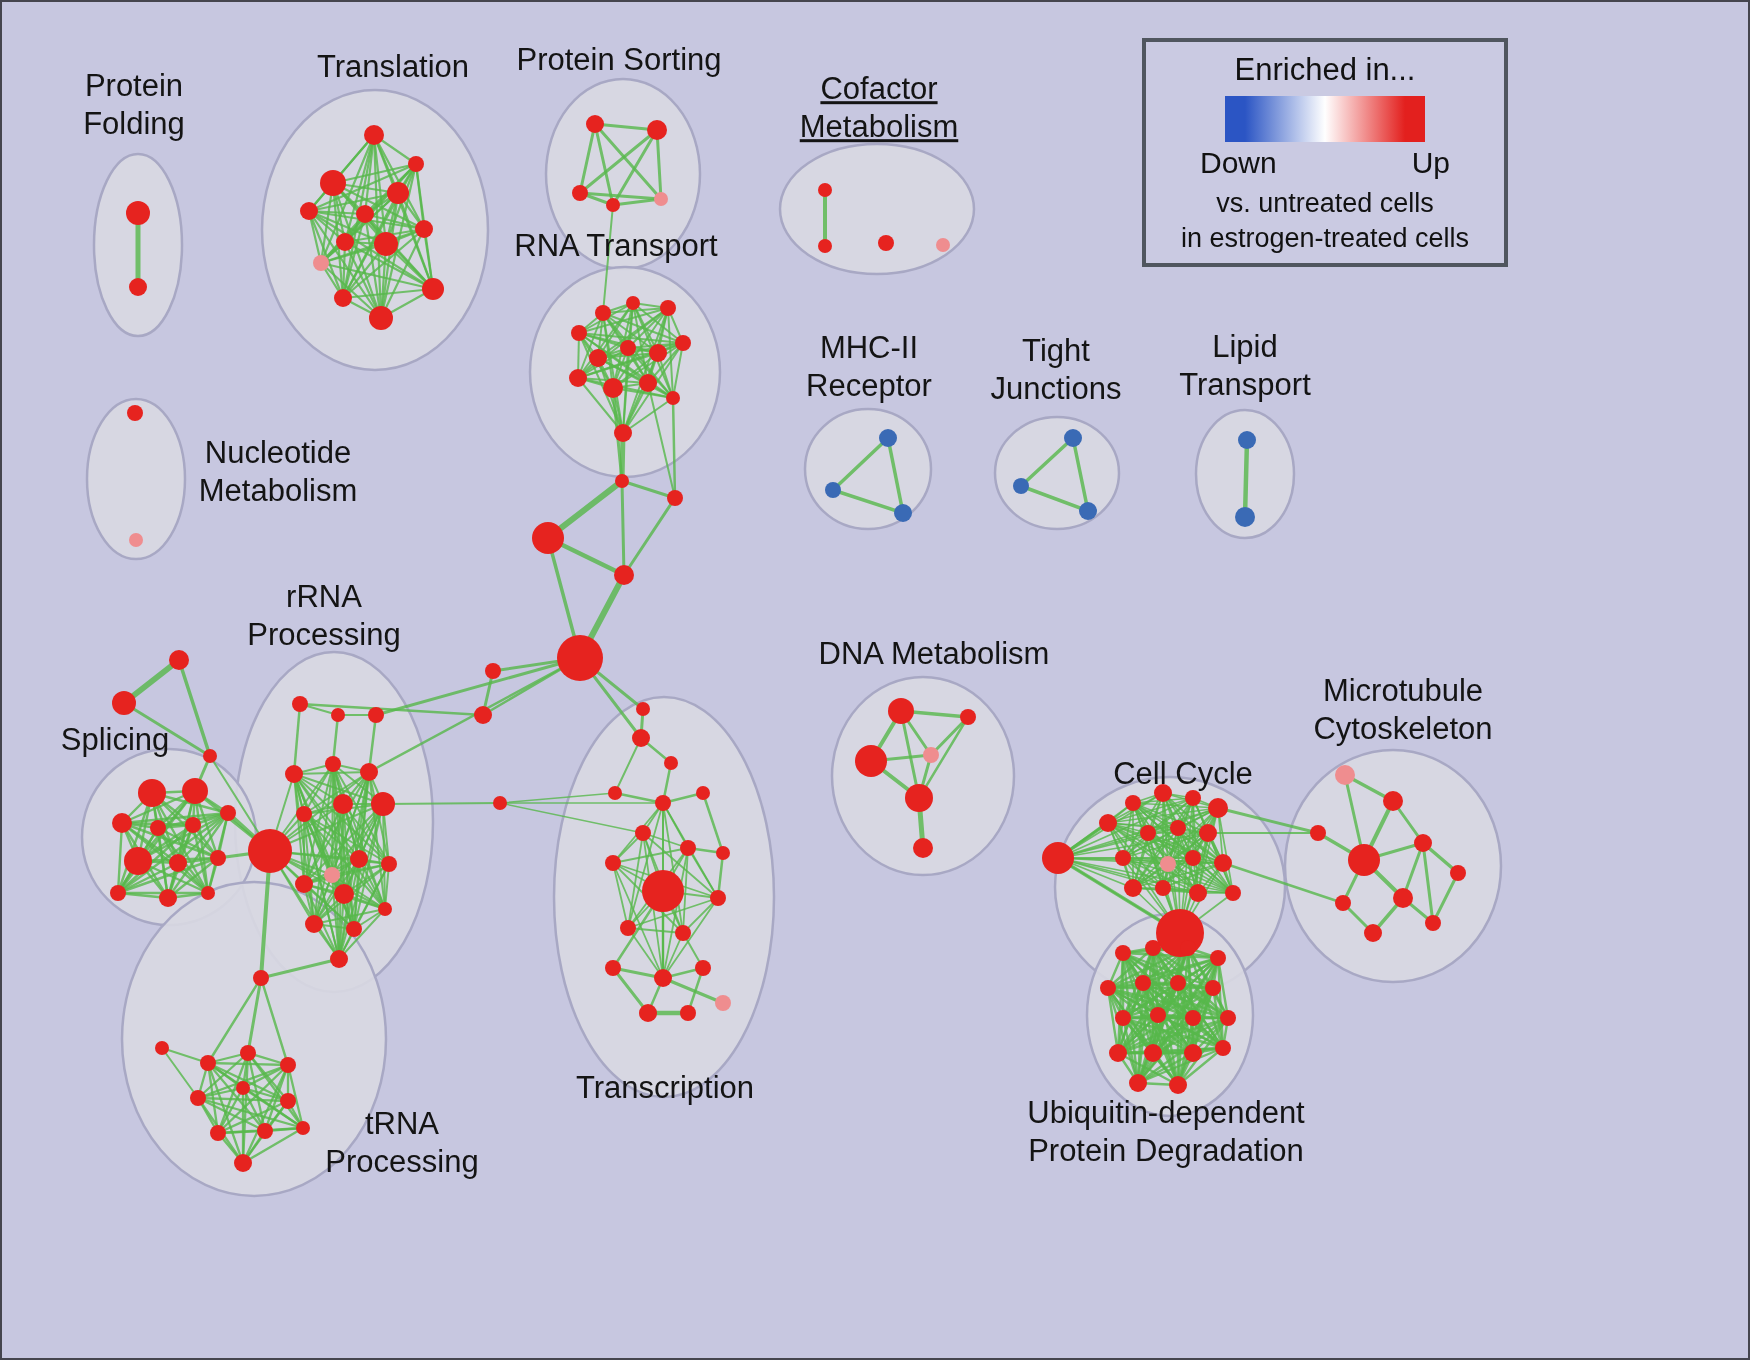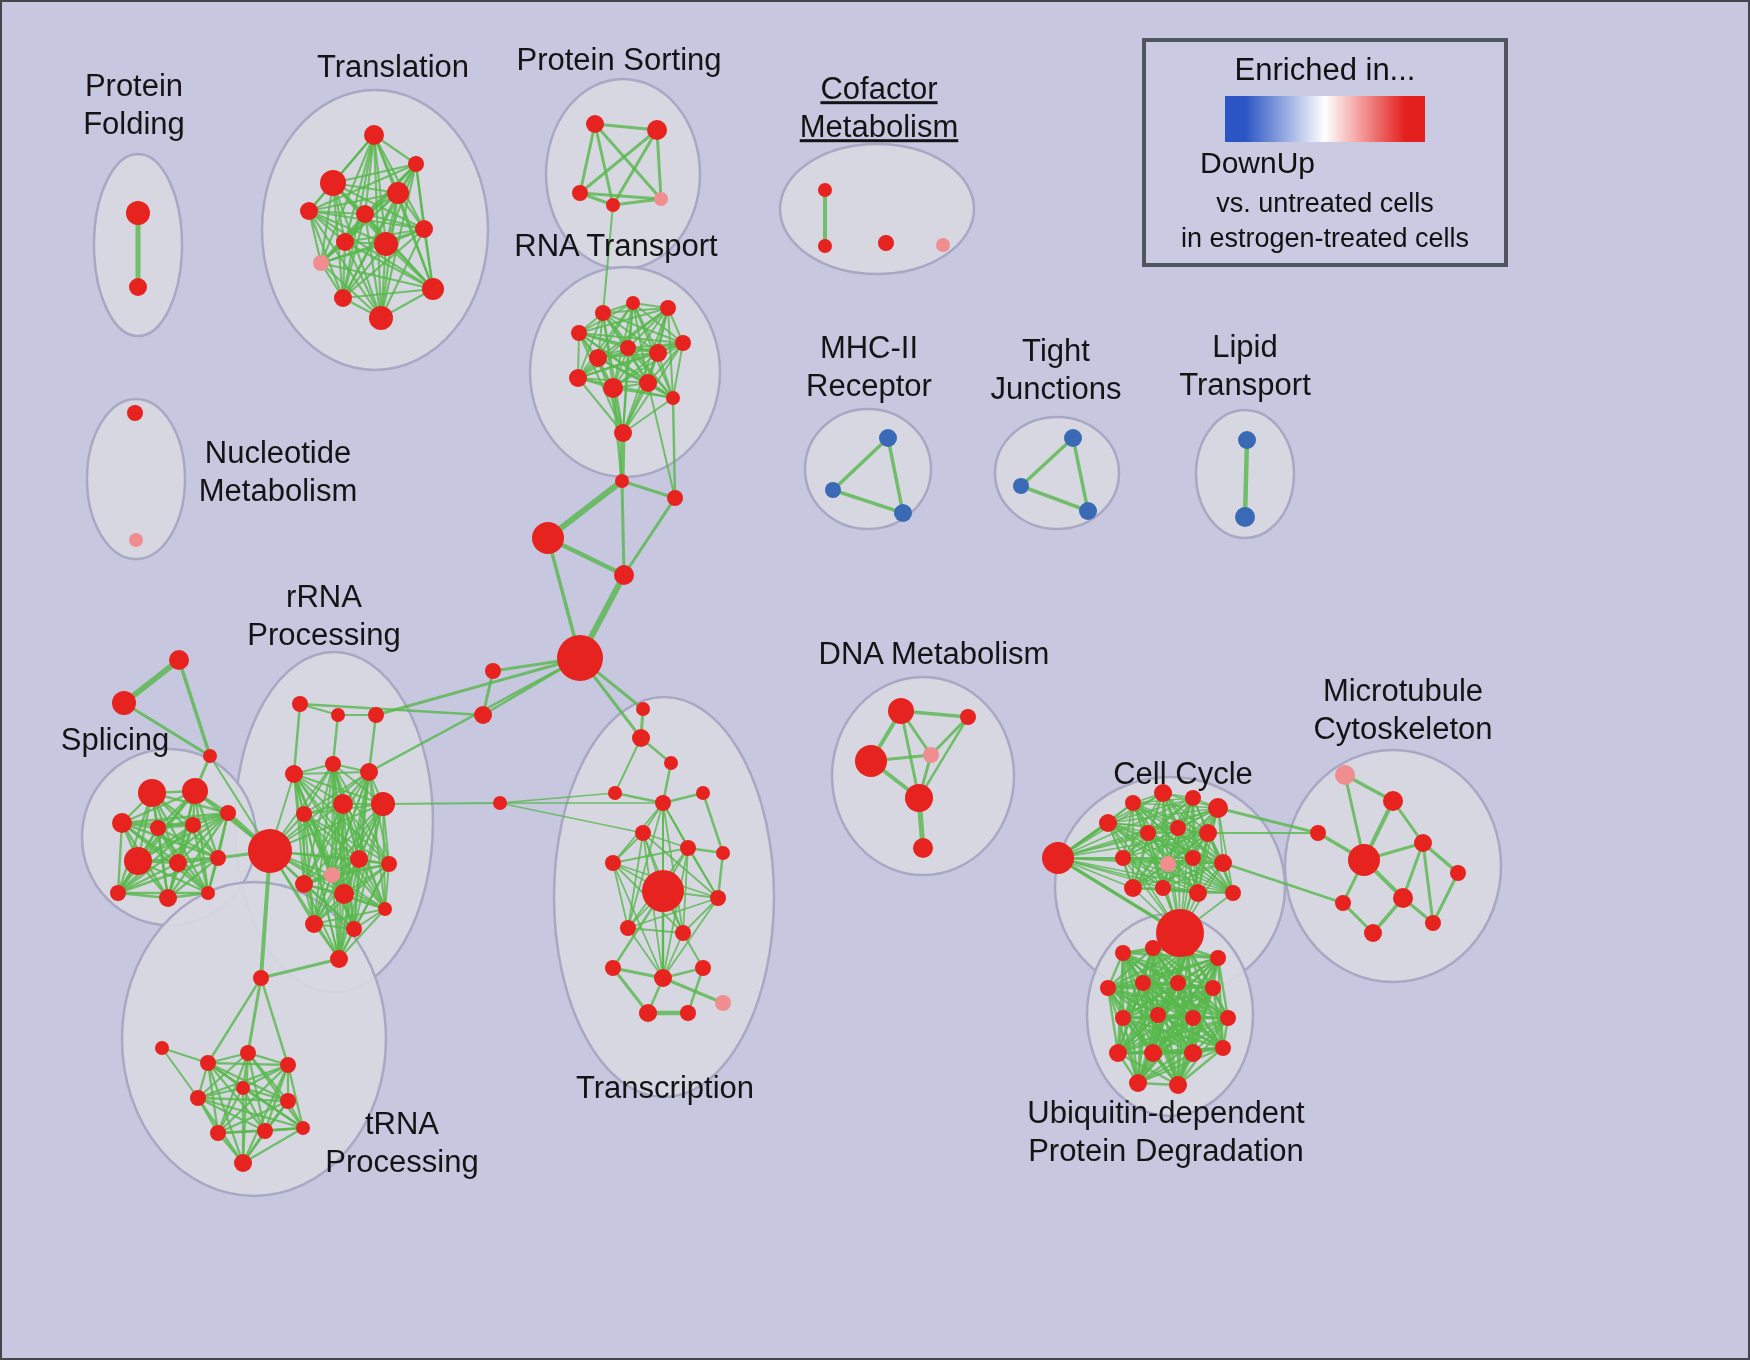--- a/index.html
+++ b/index.html
@@ -24,21 +24,21 @@
   }
   .legend{
     position:absolute;left:1140px;top:36px;width:366px;height:229px;
     border:4px solid #50565f;
     background:#cacae2;
     box-sizing:border-box;
     display:flex;flex-direction:column;align-items:center;
   }
   .legend-title{font-size:31px;color:#111;margin-top:10px;}
   .legend-gradient{width:200px;height:46px;margin-top:8px;}
-  .legend-downup{width:250px;display:flex;justify-content:flex-start;font-size:30px;color:#111;margin-top:4px;}
+  .legend-downup{width:250px;display:flex;justify-content:space-between;font-size:30px;color:#111;margin-top:4px;}
   .legend-caption{font-size:27px;color:#111;text-align:center;margin-top:6px;line-height:1.3;}
 </style>
 </head>
 <body>
 
 <div id="diagram" style="background: rgb(199, 199, 224); border-color: rgb(69, 69, 78);">
   <svg id="network-svg" width="1750" height="1360" viewBox="0 0 1750 1360">
       <g>
         <ellipse cx="136" cy="243" rx="44" ry="91" fill="#d8d8e2" stroke="#a8a8c4" stroke-width="2.5" fill-opacity="0.9"></ellipse>
         <ellipse cx="373" cy="228" rx="113" ry="140" fill="#d8d8e2" stroke="#a8a8c4" stroke-width="2.5" fill-opacity="0.9"></ellipse>

